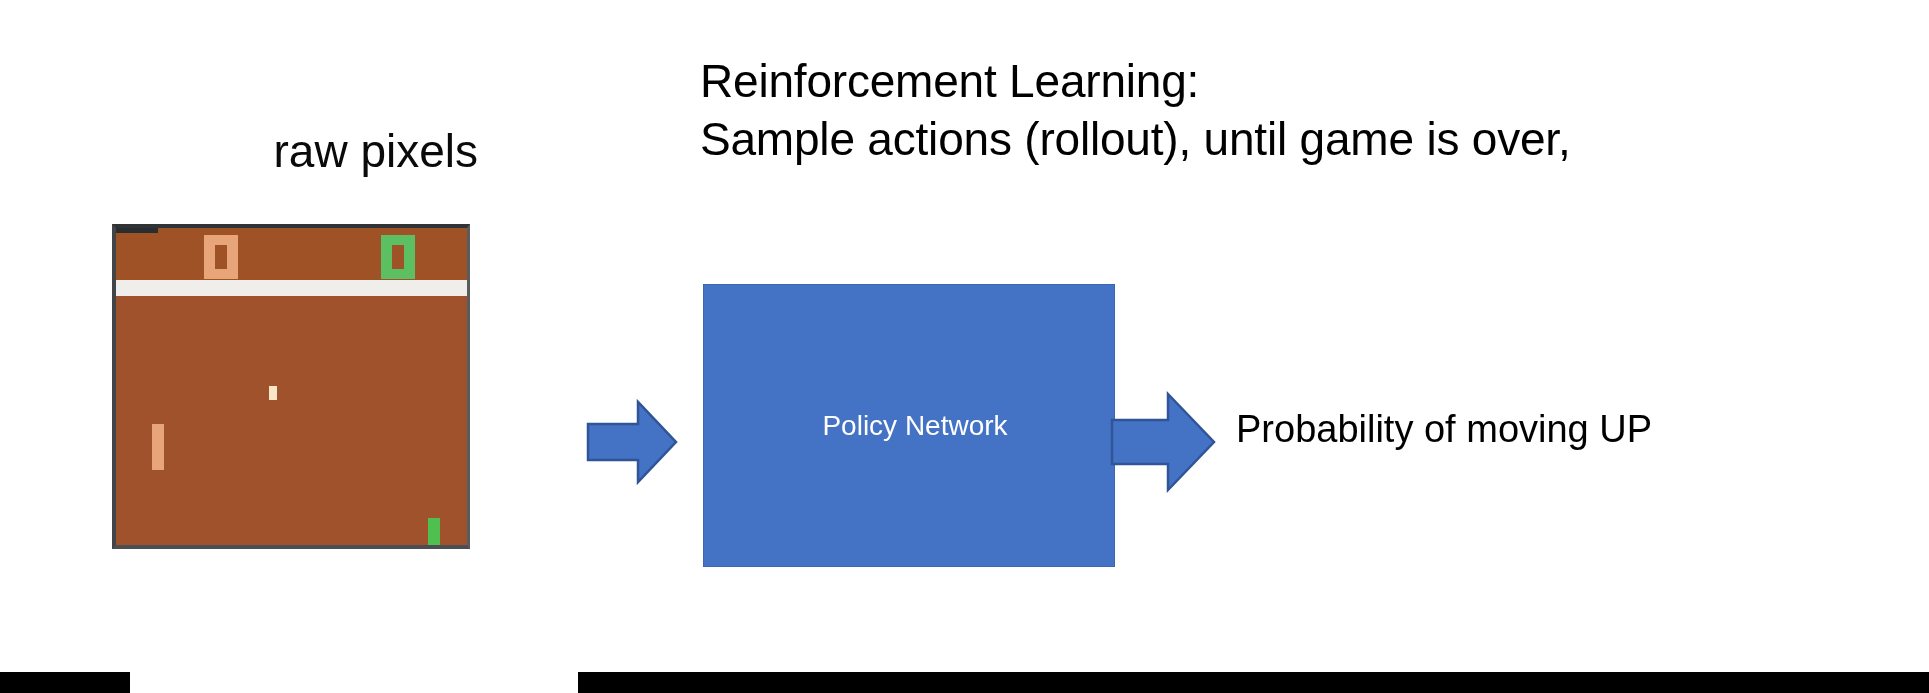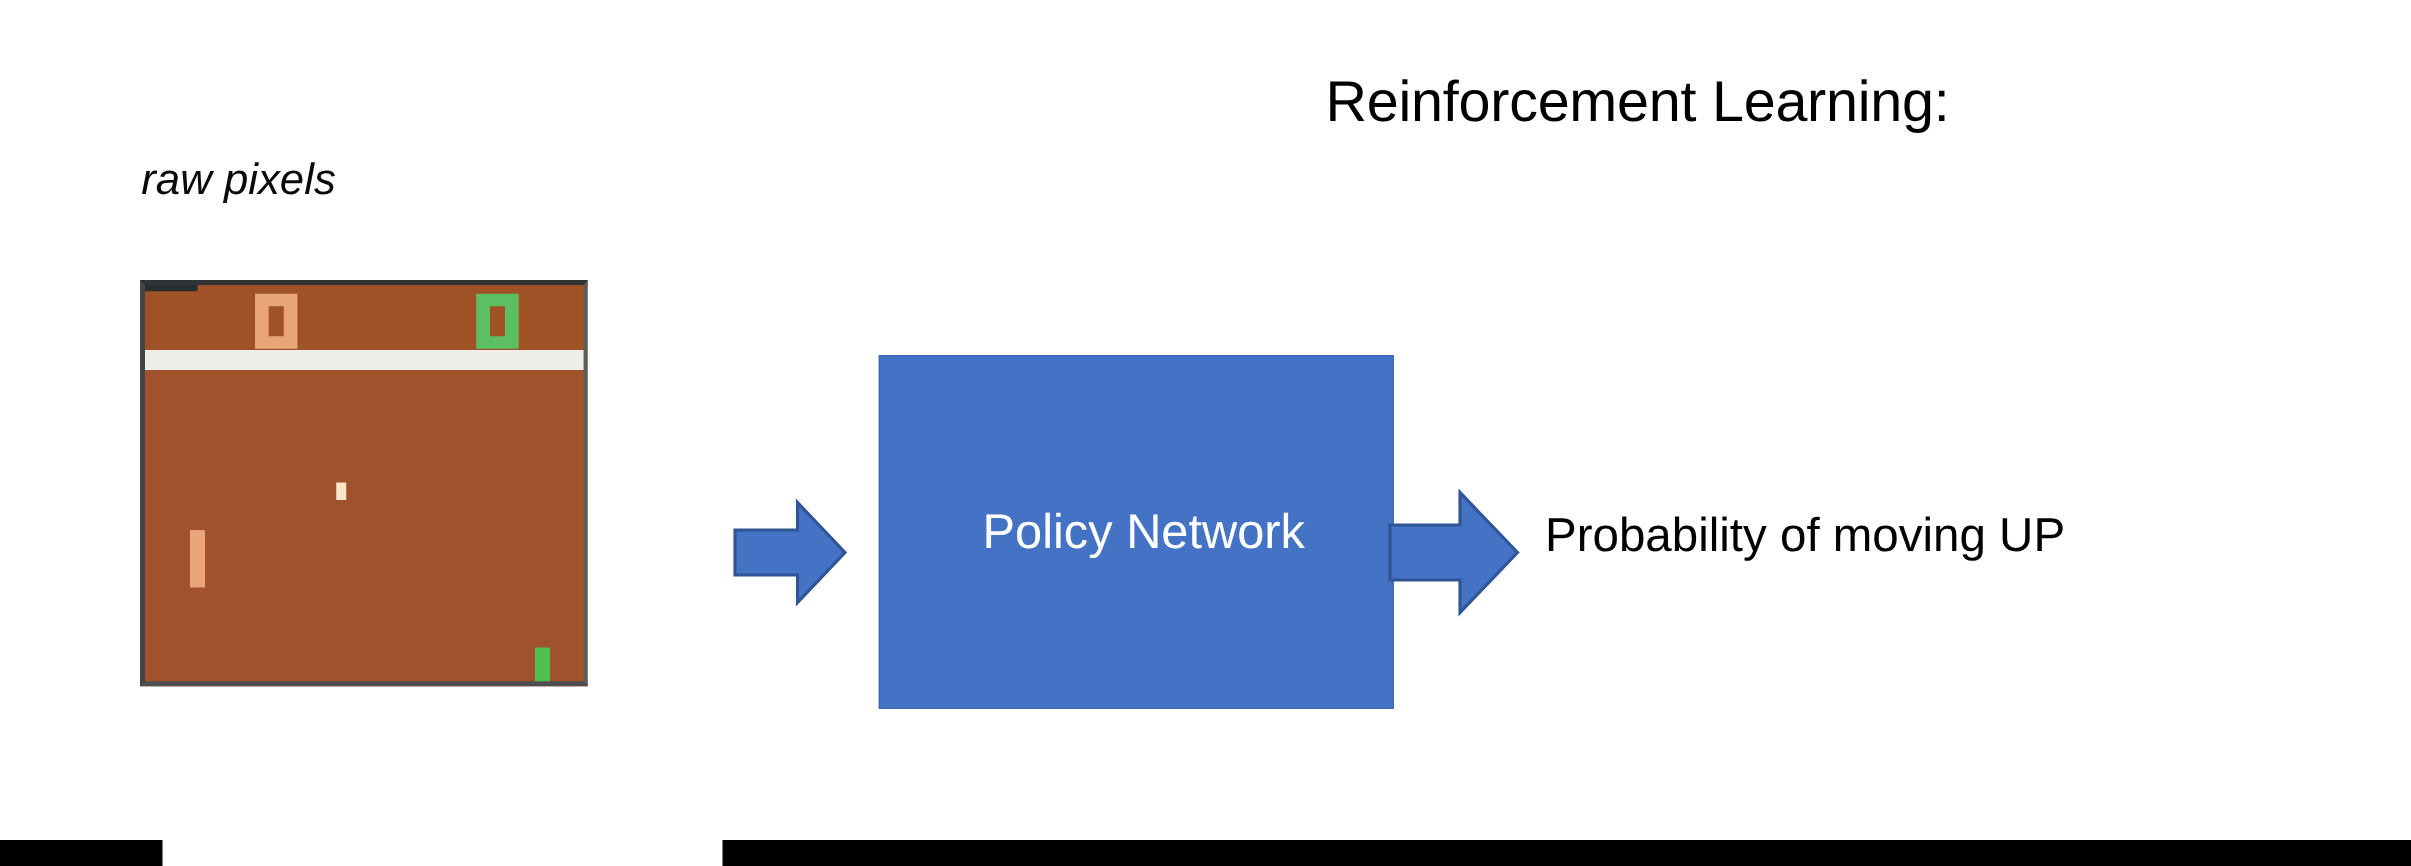--- a/index.html
+++ b/index.html
@@ -17,41 +17,40 @@
     background: #ffffff;
     overflow: hidden;
   }
 
   
   .heading {
     position: absolute;
     left: 700px;
     top: 52px;
     width: 1220px;
-    text-align: center;
+    text-align: left;
     color: #000000;
     font-size: 46px;
     line-height: 58px;
     font-weight: 400;
     letter-spacing: -0.2px;
     white-space: nowrap;
   }
   .heading-line { display: block; }
 
   
   .raw-pixels-label {
     position: absolute;
     left: 113px;
     top: 124px;
     width: 365px;
-    text-align: left;
-    font-size: 35px;
+    text-align: right;
+    font-size: 46px;
     color: #0a0a0a;
     font-weight: 400;
-    font-style: italic;
   }
 
   
   .pong {
     position: absolute;
     left: 112px;
     top: 224px;
     width: 358px;
     height: 325px;
     background: #a0522d;
@@ -147,21 +146,21 @@
     border: 1px solid #3d66b0;
     box-sizing: border-box;
   }
   .policy-box-label {
     position: absolute;
     left: 12px; right: 0;
     top: 50%;
     transform: translateY(-50%);
     text-align: center;
     color: #ffffff;
-    font-size: 39px;
+    font-size: 28px;
     font-weight: 400;
   }
 
   
   .output-text {
     position: absolute;
     left: 1236px;
     top: 408px;
     font-size: 38px;
     color: #000000;
@@ -178,20 +177,21 @@
   .black-bar-left  { left: 0;    width: 130px; }
   .black-bar-right { left: 578px; right: 0; }
 </style>
 </head>
 <body>
 
 <div id="slide">
 
   <div class="heading">
     <span class="heading-line">Reinforcement Learning:</span>
+    <span class="heading-line">Sample actions (rollout), until game is over,</span>
   </div>
 
   <div class="raw-pixels-label">raw pixels</div>
 
   <div class="pong">
     <div class="pong-upper">
       <div class="pong-topnotch"></div>
       <div class="score score-left"></div>
       <div class="score score-right"></div>
     </div>

